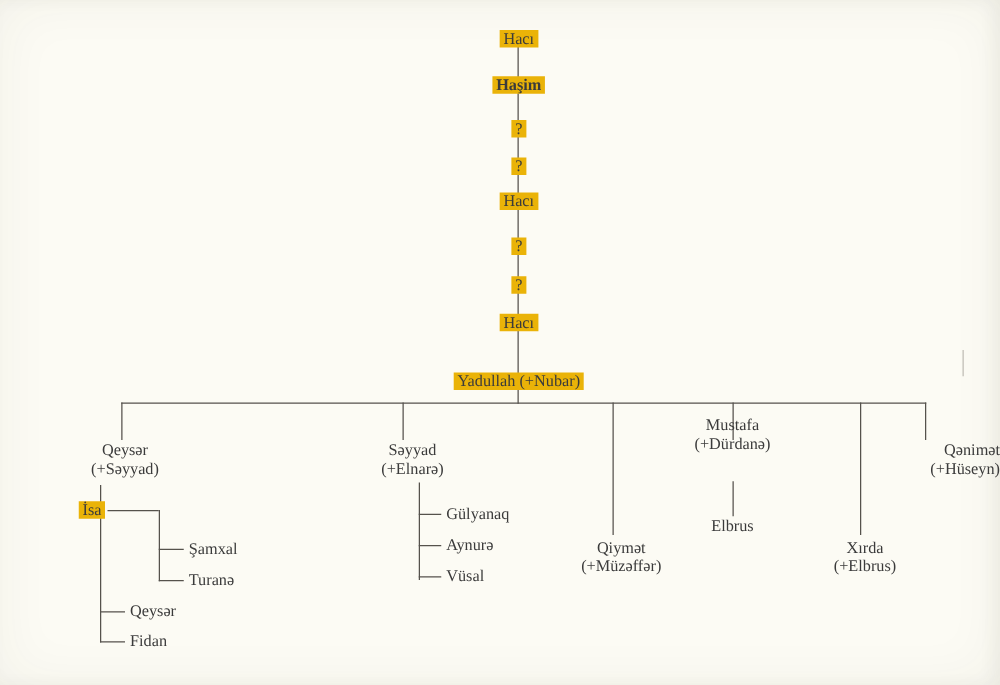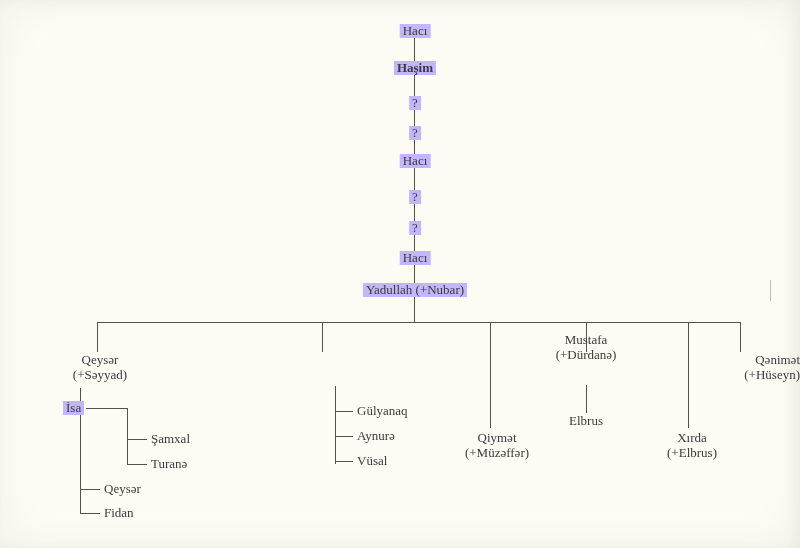--- a/index.html
+++ b/index.html
@@ -13,21 +13,21 @@
     font-size:13px;
     color:#3b3b3b;
     box-shadow: inset 0 0 45px rgba(60,55,40,0.05), inset -6px 0 12px rgba(60,55,40,0.05);
   }
   .lbl {
     position:absolute;
     white-space:nowrap;
     line-height:14px;
   }
   .masked {
-    background:#c4b5fd;
+    background:#eab308;
     padding:0 3px;
   }
   .chain {
     left:415px;
     transform:translateX(-50%);
     text-align:center;
   }
   .child-block {
     position:absolute;
     width:110px;
@@ -47,34 +47,38 @@
   <div class="line vline" style="left:414px; top:36px; height:287px;"></div>
 
   <span class="lbl chain masked" style="top:24px;">Hacı</span>
   <span class="lbl chain masked" style="top:61px;font-weight:bold;">Haşim</span>
   <span class="lbl chain masked" style="top:96px;">?</span>
   <span class="lbl chain masked" style="top:126px;">?</span>
   <span class="lbl chain masked" style="top:154px;">Hacı</span>
   <span class="lbl chain masked" style="top:190px;">?</span>
   <span class="lbl chain masked" style="top:221px;">?</span>
   <span class="lbl chain masked" style="top:251px;">Hacı</span>
-  <span class="lbl chain masked" style="top:283px;">Yadullah (+Nubar)</span>
+  <span class="lbl chain masked" style="top:298px;">Yadullah (+Nubar)</span>
 
   <div class="line hline" style="left:97px; top:322px; width:644px;"></div>
 
   <div class="line vline" style="left:97px;  top:322px; height:30px;"></div>
   <div class="line vline" style="left:322px; top:322px; height:30px;"></div>
   <div class="line vline" style="left:490px; top:322px; height:106px;"></div>
   <div class="line vline" style="left:586px; top:322px; height:30px;"></div>
   <div class="line vline" style="left:688px; top:322px; height:106px;"></div>
   <div class="line vline" style="left:740px; top:322px; height:30px;"></div>
 
   <div class="child-block" style="left:45px; top:352px;">
     <div>Qeysər</div>
     <div>(+Səyyad)</div>
+  </div>
+  <div class="child-block" style="left:275px; top:352px;">
+    <div>Səyyad</div>
+    <div>(+Elnarə)</div>
   </div>
   <div class="child-block" style="left:442px; top:430px;">
     <div>Qiymət</div>
     <div>(+Müzəffər)</div>
   </div>
   <div class="child-block" style="left:531px; top:332px;">
     <div>Mustafa</div>
     <div>(+Dürdanə)</div>
   </div>
   <div class="child-block" style="left:637px; top:430px;">

